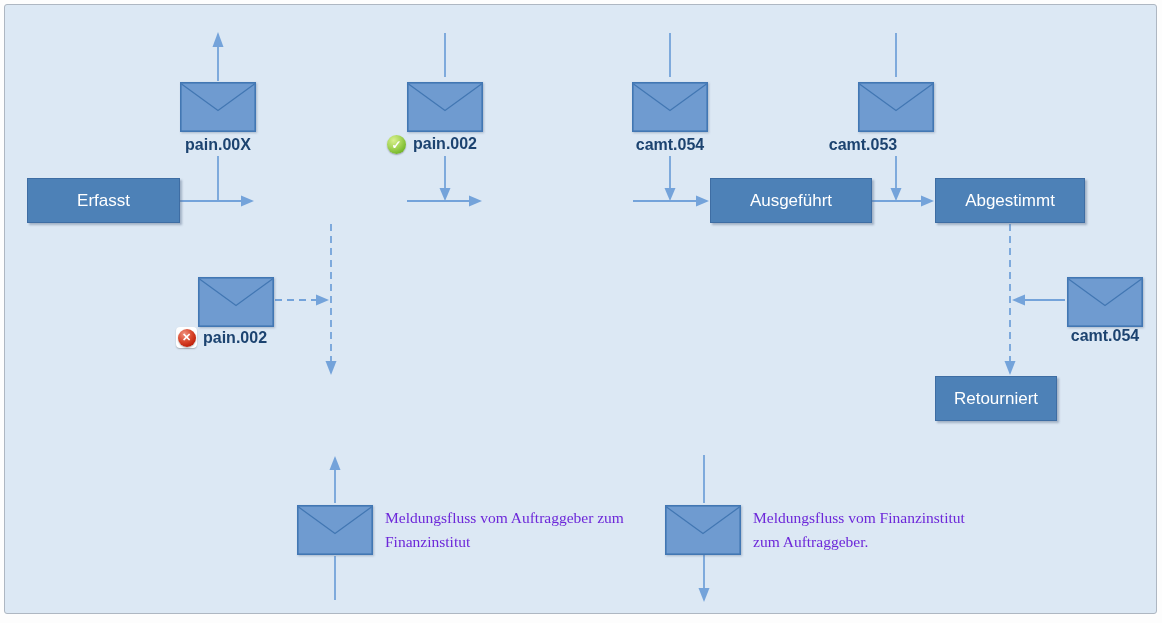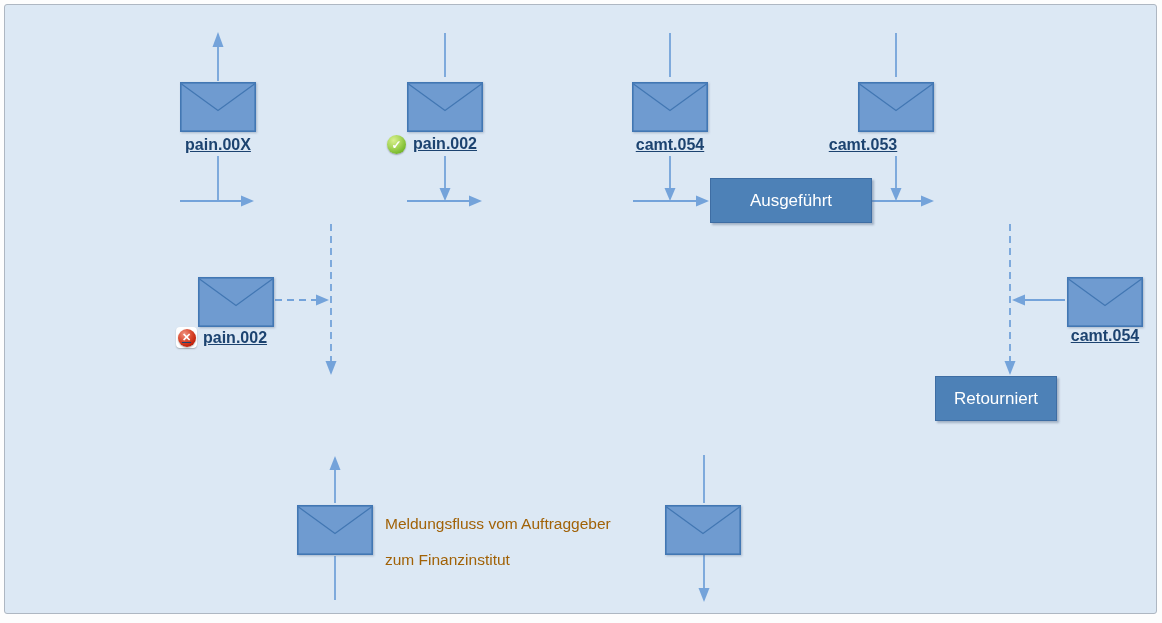--- a/index.html
+++ b/index.html
@@ -14,35 +14,35 @@
 
   .state-box{position:absolute;height:45px;z-index:2;display:flex;align-items:center;justify-content:center;
              background:#4d81b7;border:1px solid #3e6da3;color:#ffffff;font-size:17px;
              box-shadow:1.5px 1.5px 2px rgba(90,110,140,.45);box-sizing:border-box;}
 
   .envelope{position:absolute;width:76px;height:50px;z-index:2;
             filter:drop-shadow(1.3px 1.3px 1px rgba(90,110,140,.4));}
   .envelope rect{fill:#6f9bd0;stroke:#4277b3;stroke-width:1.6;}
   .envelope path{fill:none;stroke:#4277b3;stroke-width:1.3;}
 
-  .msg-label{position:absolute;z-index:3;font-weight:bold;font-size:16px;color:#1c4370;white-space:nowrap;text-decoration:underline;}
+  .msg-label{position:absolute;z-index:3;font-weight:bold;font-size:16px;color:#1c4370;white-space:nowrap;}
   .msg-label.center{text-align:center;}
   .msg-label.flexrow{display:flex;align-items:center;gap:6px;}
 
   .status-icon{width:19px;height:19px;border-radius:50%;display:inline-flex;align-items:center;
                justify-content:center;color:#fff;font-size:12px;font-weight:bold;line-height:1;
                box-shadow:0 1px 1.5px rgba(0,0,0,.3);}
   .status-icon.check{background:radial-gradient(circle at 35% 28%, #d9f08e 0%, #a8d65a 40%, #76b82a 75%, #5d9a15 100%);}
   .err-wrap{width:21px;height:21px;background:#ffffff;border-radius:4px;display:inline-flex;
             align-items:center;justify-content:center;box-shadow:0 1px 1.5px rgba(0,0,0,.25);}
   .status-icon.error{width:18px;height:18px;font-size:11px;
             background:radial-gradient(circle at 35% 28%, #ef9280 0%, #d8452a 45%, #c0200a 75%, #8f1505 100%);}
   .icon-abs{position:absolute;left:2px;top:0px;}
 
-  .legend-text{position:absolute;z-index:3;font-size:15.5px;line-height:36px;color:#a16207;width:240px;}
+  .legend-text{position:absolute;z-index:3;font-size:15.5px;line-height:24px;color:#6d28d9;width:240px;font-family:Liberation Serif, serif;}
 </style>
 </head>
 <body>
 
 <div class="page">
   <div class="canvas">
 
     <svg class="lines" viewBox="0 0 1162 623">
 
       <g>
@@ -109,21 +109,23 @@
           <polygon points="330,451 324.5,465 335.5,465"></polygon>
         <path d="M330 551 V595"></path>
       </g>
       <g>
         <path d="M699 450 V498"></path>
         <path d="M699 548 V583"></path>
           <polygon points="699,597 693.5,583 704.5,583"></polygon>
       </g>
     </svg>
 
+    <div class="state-box" style="left:22px;top:173px;width:153px">Erfasst</div>
     <div class="state-box" style="left:705px;top:173px;width:162px">Ausgeführt</div>
+    <div class="state-box" style="left:930px;top:173px;width:150px">Abgestimmt</div>
     <div class="state-box" style="left:930px;top:371px;width:122px">Retourniert</div>
 
     <div class="envelope" style="left:175px;top:77px">
       <svg width="76" height="50" viewBox="0 0 76 50">
           <rect x="0.8" y="0.8" width="74.4" height="48.4"></rect>
           <path d="M1.5 2 L38 28.5 L74.5 2"></path>
         </svg>
     </div>
     <div class="envelope" style="left:402px;top:77px">
       <svg width="76" height="50" viewBox="0 0 76 50">
@@ -181,15 +183,16 @@
     <div class="msg-label flexrow" style="left:171px;top:322px">
       <span class="err-wrap">
         <span class="status-icon error">✕</span>
       </span>
       <span>pain.002</span>
     </div>
 
     <div class="msg-label center" style="left:1040px;top:322px;width:120px">camt.054</div>
 
     <div class="legend-text" style="left:380px;top:501px">Meldungsfluss vom Auftraggeber zum Finanzinstitut</div>
+    <div class="legend-text" style="left:748px;top:501px">Meldungsfluss vom Finanzinstitut zum Auftraggeber.</div>
 
   </div>
 </div>
 
 </body></html>

